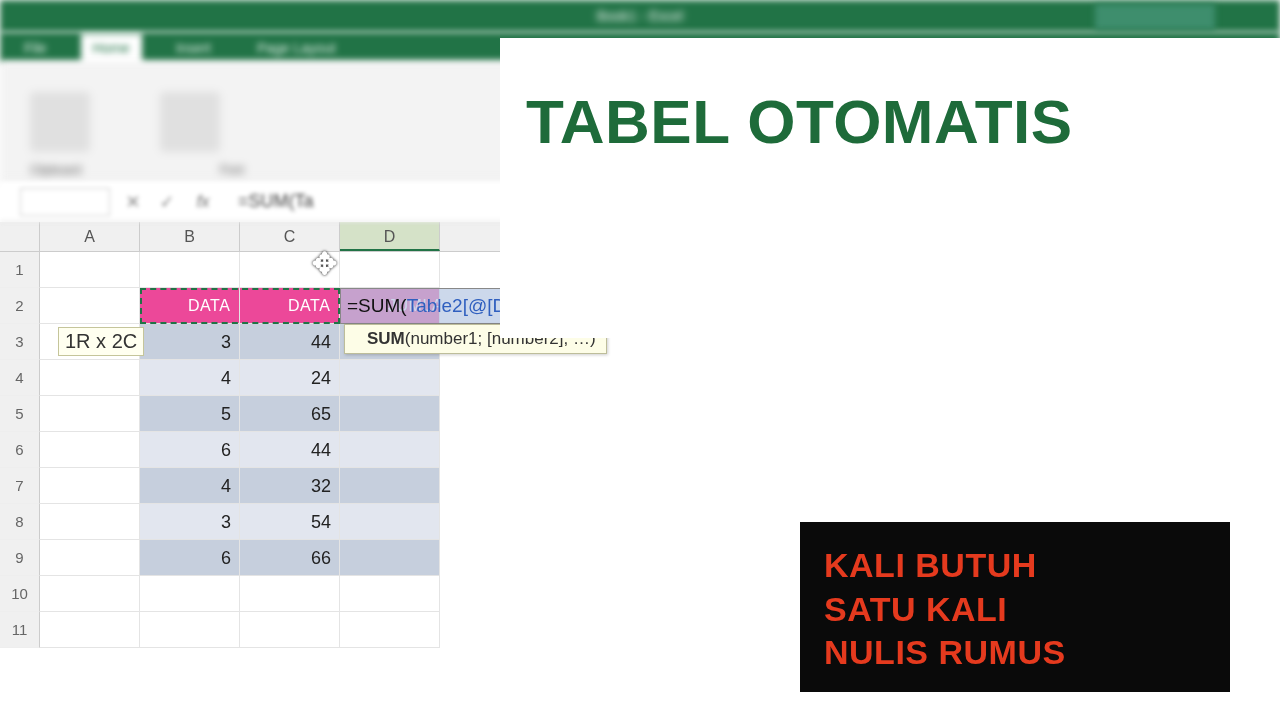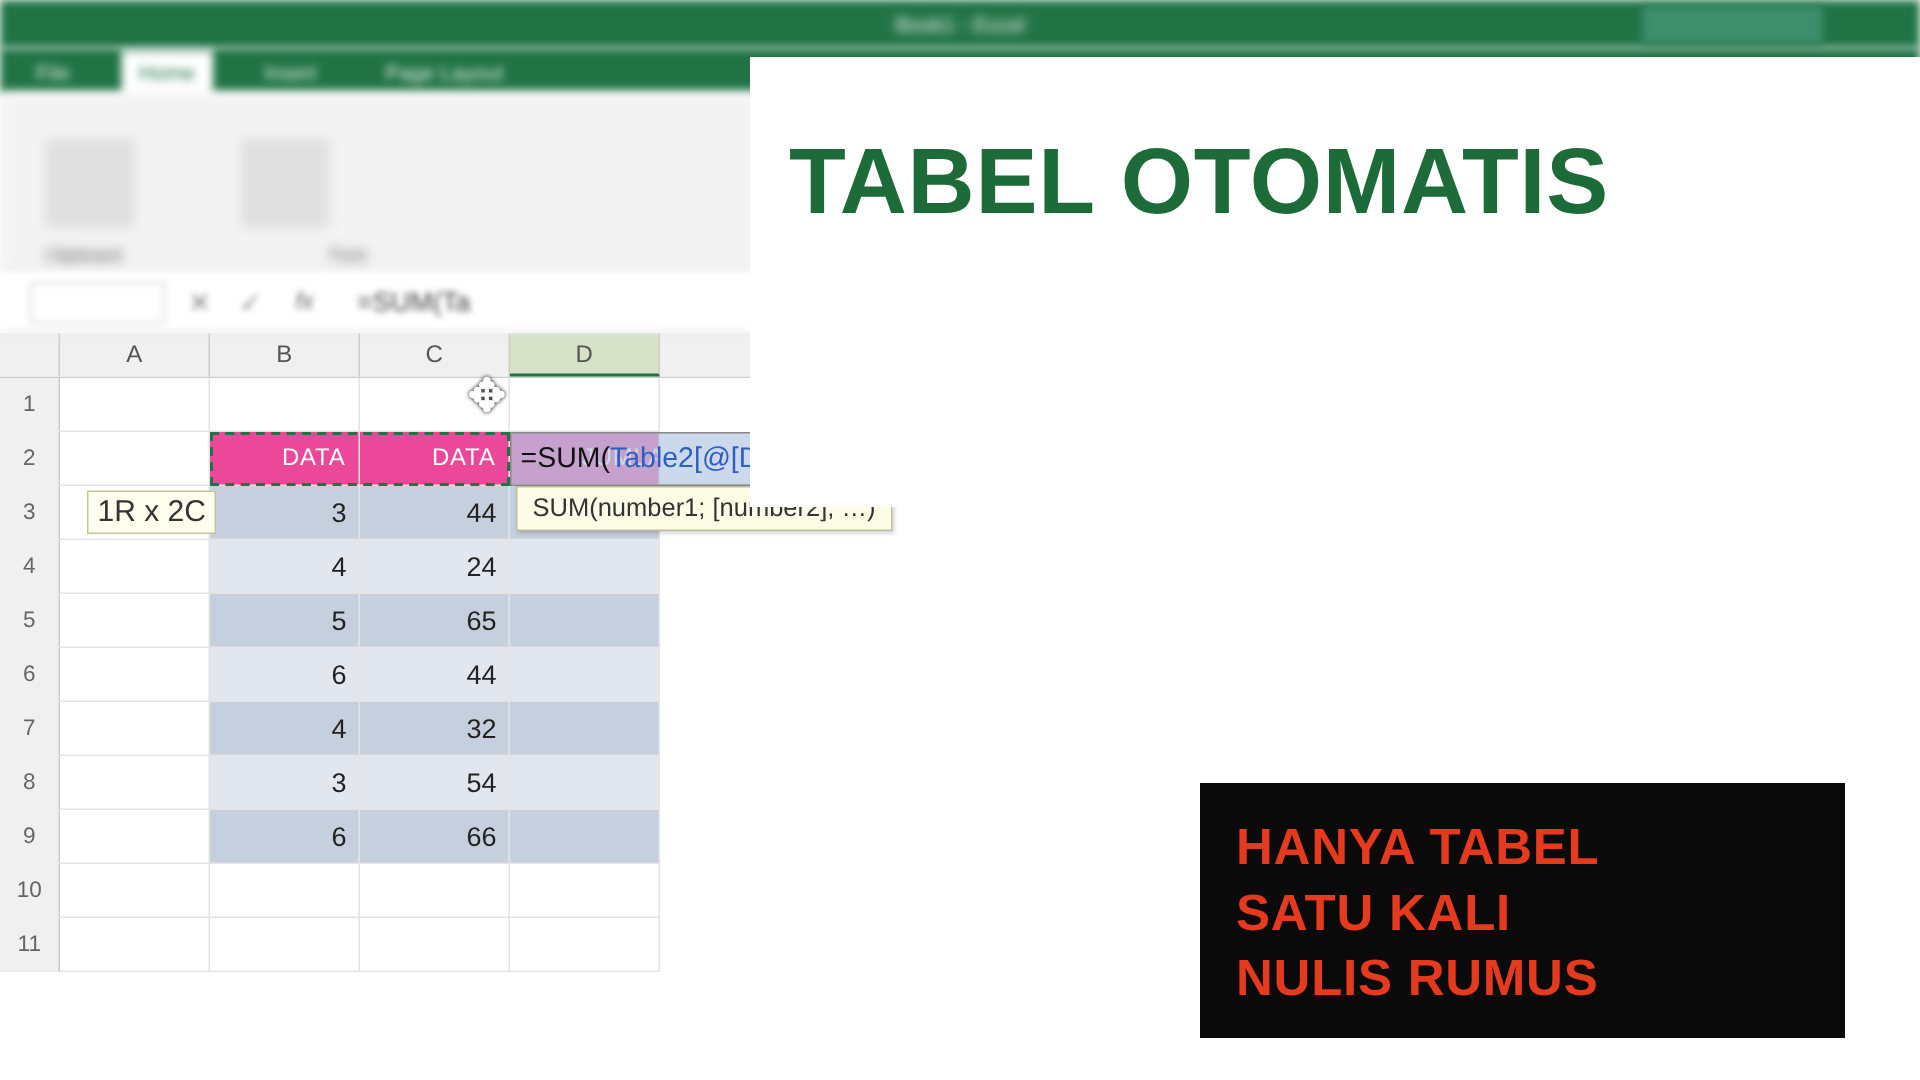--- a/index.html
+++ b/index.html
@@ -46,21 +46,21 @@
   
   .marquee { position: absolute; border: 2px dashed #217346; pointer-events: none; left: 140px; top: 36px; width: 200px; height: 36px; }
 
   
   .inline-formula { position: absolute; left: 340px; top: 36px; height: 36px; min-width: 440px; background: rgba(183,199,226,0.7); border: 1px solid #888; display:flex; align-items:center; font-size:19px; padding:0 6px; white-space:nowrap;}
   .inline-formula .fn { color:#111; }
   .inline-formula .ref { color:#2f5fbf; }
 
   
   .fn-tooltip { position: absolute; left: 344px; top: 72px; background: #fdfde7; border: 1px solid #bdbd9a; padding: 4px 10px; font-size: 17px; color: #333; box-shadow: 1px 1px 3px rgba(0,0,0,0.2); }
-  .fn-tooltip b{font-weight:400;}
+  .fn-tooltip b{font-weight:700;margin-left:12px;}
 
   
   .sel-tag { position: absolute; left: 58px; top: 75px; background: #fffff0; border: 1px solid #c5c59a; font-size: 20px; padding: 2px 6px; color:#333;}
 
   
   .plus-cursor { position:absolute; left:312px; top:-6px; font-size:30px; color:#fff; text-shadow:0 0 3px #000; pointer-events:none; font-weight:bold;}
 
   
   .overlay-title { position: absolute; top: 38px; right: 0; width: 780px; height: 300px; background: #fff; padding: 46px 26px; }
   .overlay-title .big { color: #1e6b3a; font-size: 62px; font-weight: 800; line-height: 1.22; letter-spacing: 0.5px; }
@@ -210,16 +210,16 @@
   <div class="sel-tag">1R x 2C</div>
 
   <div class="plus-cursor">✥</div>
 </div>
 
 <div class="overlay-title">
   <div class="big">TABEL OTOMATIS</div>
 </div>
 
 <div class="overlay-black">
-  <div class="red">HANYA TABEL</div>
+  <div class="red">KALI BUTUH</div>
   <div class="red">SATU KALI</div>
   <div class="red">NULIS RUMUS</div>
 </div>
 
 </body></html>

